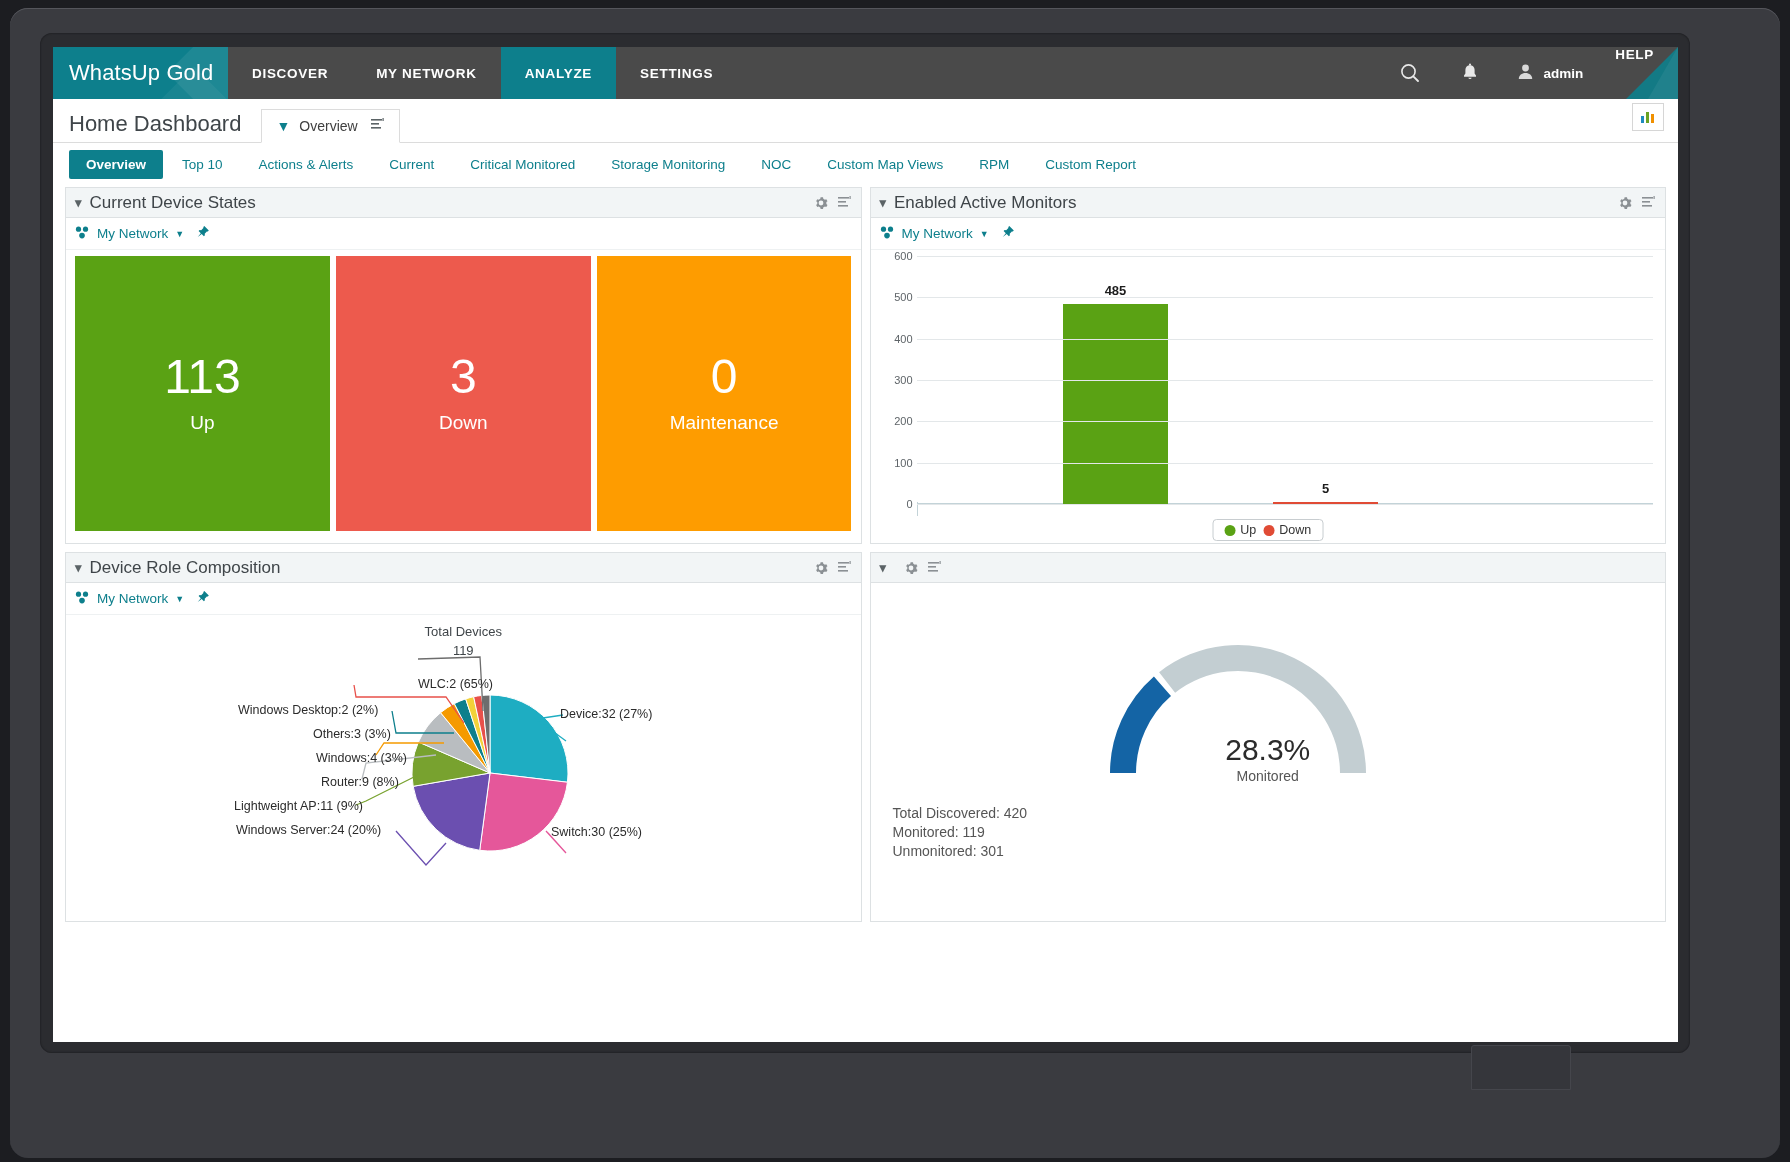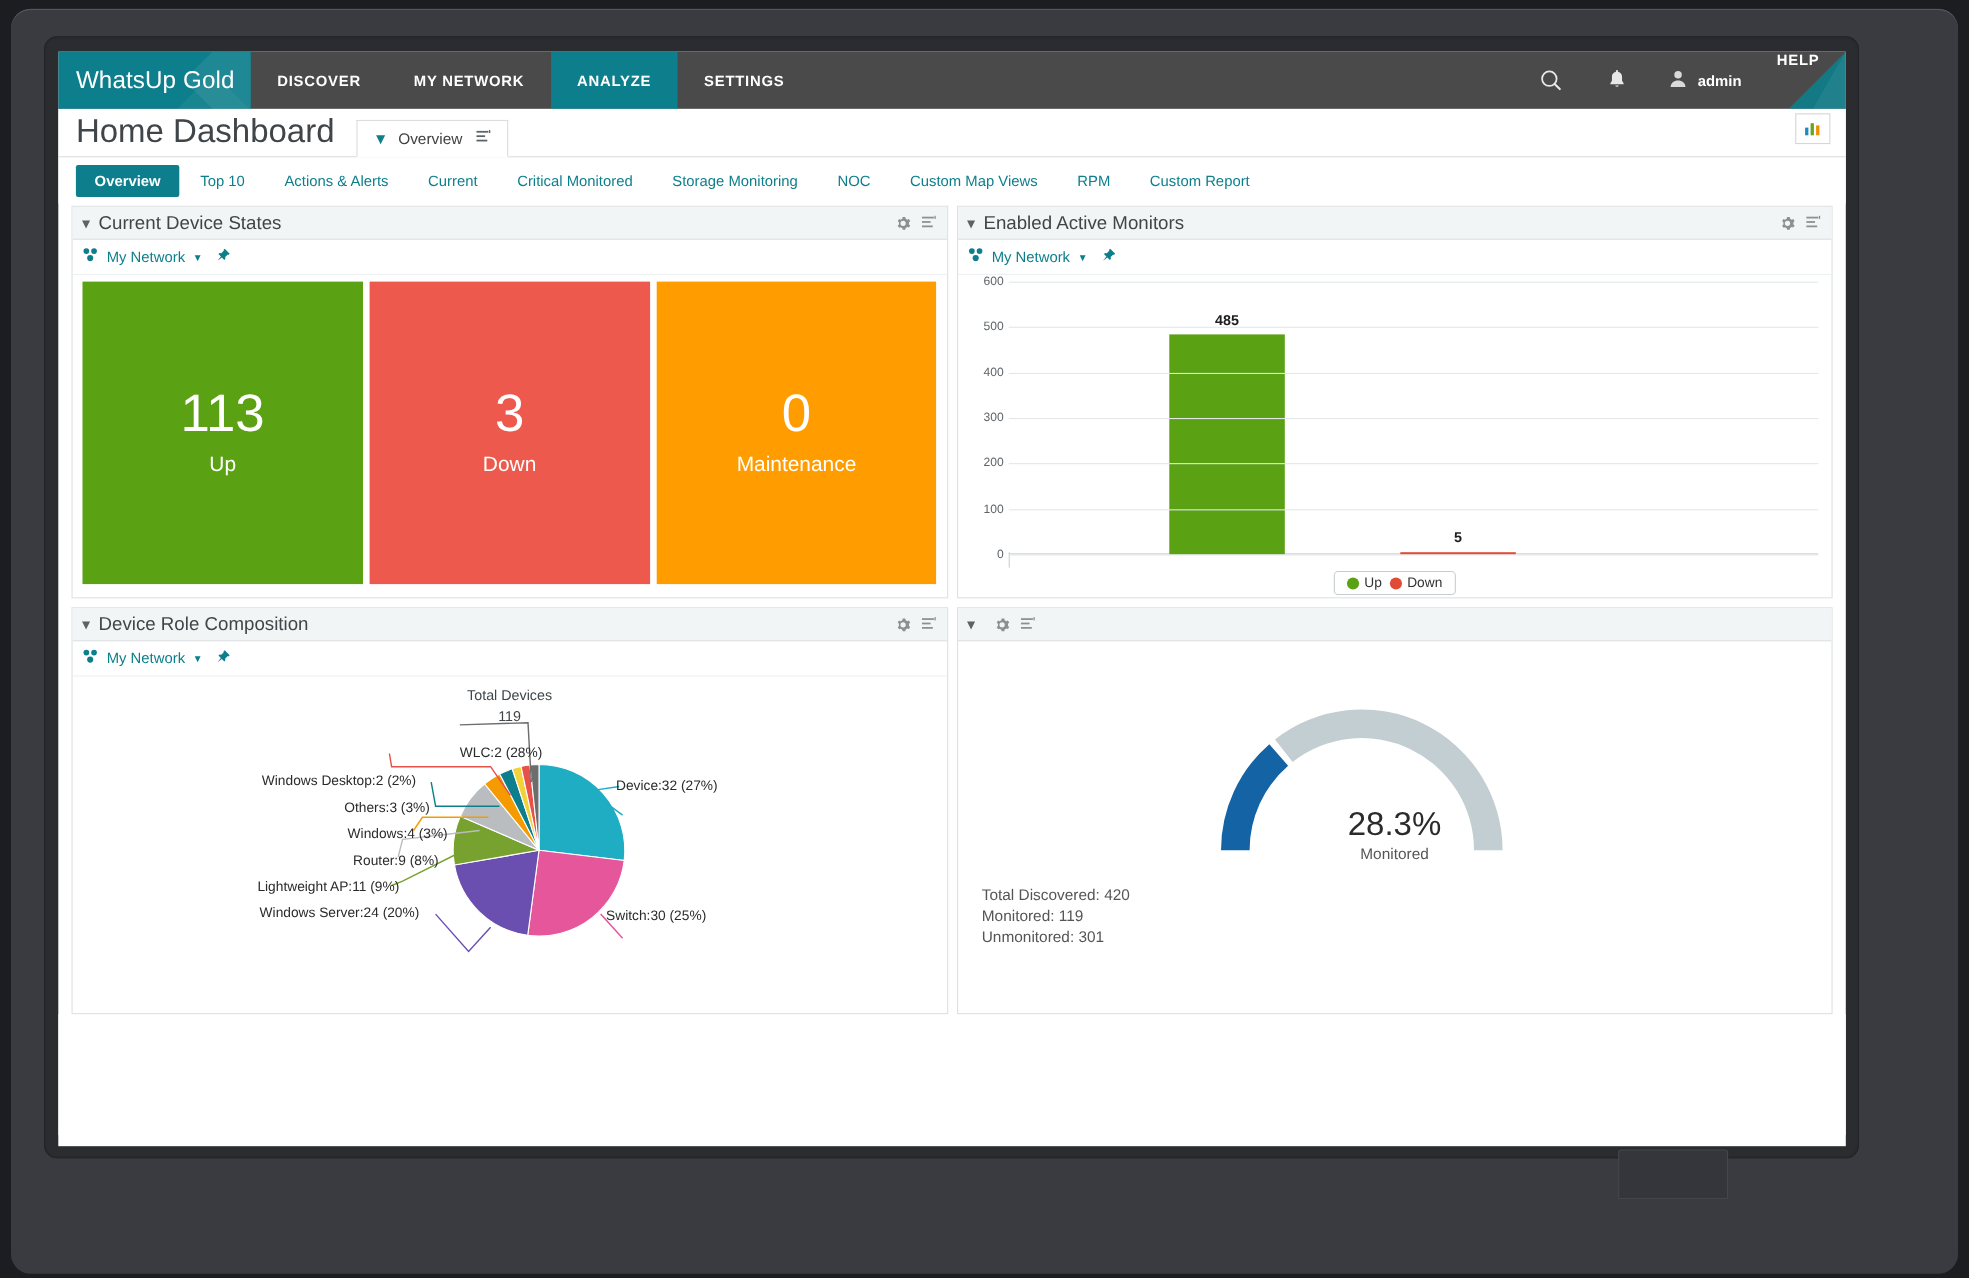--- a/index.html
+++ b/index.html
@@ -132,21 +132,21 @@
   
   .title-row {
     position: relative;
     height: 44px;
     display: flex; align-items: flex-end;
     padding-left: 16px;
     border-bottom: 1px solid #dcdcdc;
     background: #fff;
   }
   .dash-title {
-    font-size: 30px; color: #3f4549;
+    font-size: 22px; color: #3f4549;
     padding-bottom: 5px; padding-right: 20px;
     font-weight: normal;
   }
   .dash-tab {
     display: flex; align-items: center; gap: 9px;
     border: 1px solid #dcdcdc;
     border-bottom: 1px solid #fff;
     height: 34px;
     padding: 0 14px;
     margin-bottom: -1px;
@@ -587,21 +587,21 @@
               <polyline points="398,108 380,82 290,82 288,70" fill="none" stroke="#e8504a" stroke-width="1.3"></polyline>
               <polyline points="388,118 330,118 326,96" fill="none" stroke="#0d7f8c" stroke-width="1.3"></polyline>
               <polyline points="378,128 318,128 310,140" fill="none" stroke="#f59a00" stroke-width="1.3"></polyline>
               <polyline points="370,140 300,148 296,164" fill="none" stroke="#b9bdc0" stroke-width="1.3"></polyline>
               <polyline points="352,160 300,186 290,190" fill="none" stroke="#78a22f" stroke-width="1.3"></polyline>
               <polyline points="380,228 360,250 330,216" fill="none" stroke="#6b4fb0" stroke-width="1.3"></polyline>
               <polyline points="500,126 470,104 497,100" fill="none" stroke="#1eadc2" stroke-width="1.3"></polyline>
               <polyline points="480,216 500,238 482,218" fill="none" stroke="#e5579a" stroke-width="1.3"></polyline>
             </svg>
 
-          <div class="pie-label" style="left:352px;top:62px">WLC:2 (28%)</div>
+          <div class="pie-label" style="left:352px;top:62px">WLC:2 (65%)</div>
           <div class="pie-label" style="left:172px;top:88px">Windows Desktop:2 (2%)</div>
           <div class="pie-label" style="left:247px;top:112px">Others:3 (3%)</div>
           <div class="pie-label" style="left:250px;top:136px">Windows:4 (3%)</div>
           <div class="pie-label" style="left:255px;top:160px">Router:9 (8%)</div>
           <div class="pie-label" style="left:168px;top:184px">Lightweight AP:11 (9%)</div>
           <div class="pie-label" style="left:170px;top:208px">Windows Server:24 (20%)</div>
           <div class="pie-label" style="left:494px;top:92px">Device:32 (27%)</div>
           <div class="pie-label" style="left:485px;top:210px">Switch:30 (25%)</div>
         </div>
       </div>

